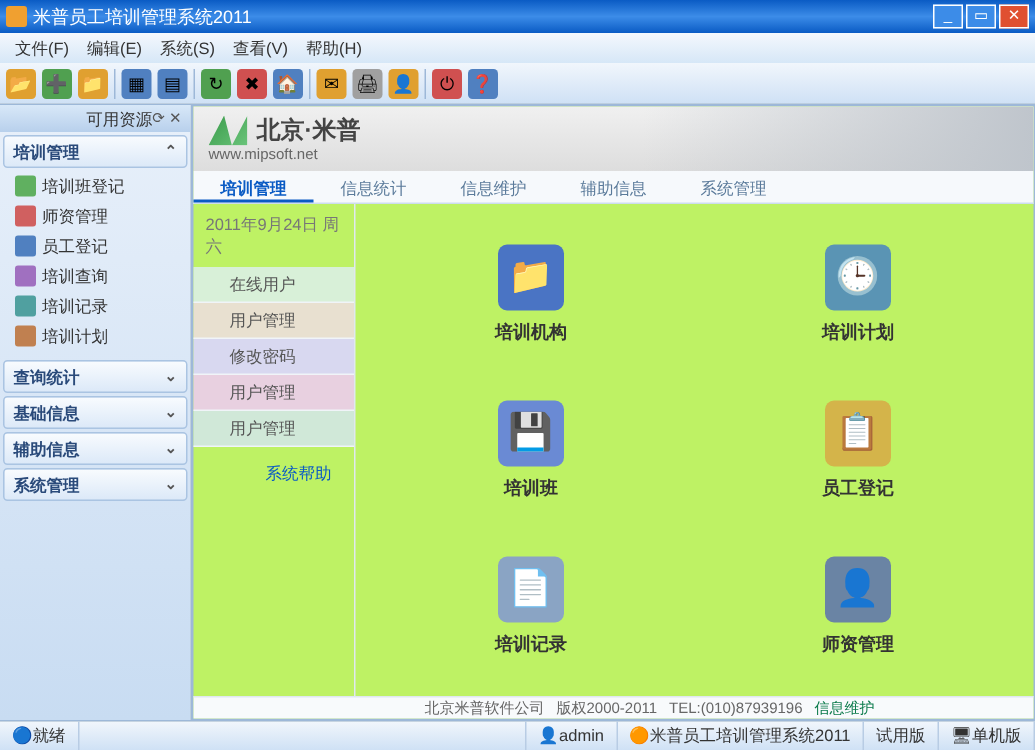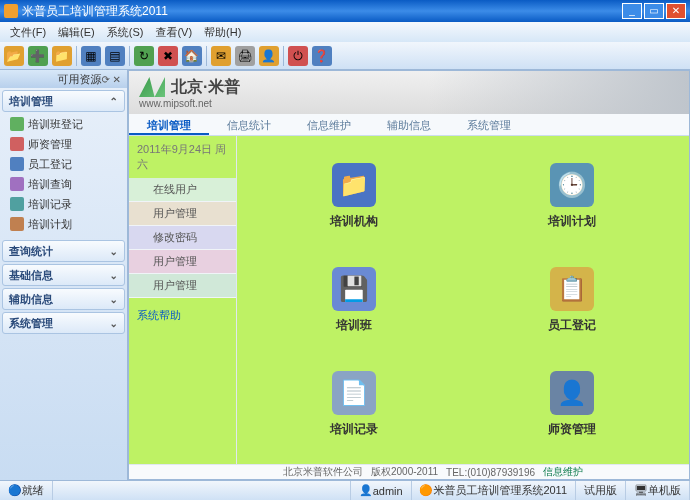--- a/index.html
+++ b/index.html
@@ -30,21 +30,21 @@
 .banner .logotxt { font-family: Arial; font-size:10px; color:#666; }
 .banner .ppl { position:absolute; right:0; top:0; width:260px; height:54px; background: linear-gradient(90deg,transparent,#bfc5cc); }
 .tabs { height: 22px; background: #f6f9fc; border-bottom: 1px solid #cdddee; display: flex; }
 .tab { padding: 4px 18px; cursor: pointer; color: #5a7a9a; font-size:11px; }
 .tab.active { color: #0a5bc4; font-weight: bold; border-bottom: 2px solid #0a5bc4; }
 .body2 { flex: 1; display: flex; }
 .leftcol { width: 108px; border-right: 1px solid #e0e8f0; }
 .datebar { padding: 6px 8px; font-size: 11px; color: #777; }
 .leftitem { height: 24px; display: flex; align-items: center; padding-left: 24px; font-size:11px; color:#555; cursor:pointer; border-bottom:1px solid #f0f4f8; }
 .li0{background:#d8f0d8;} .li1{background:#e8e0d0;} .li2{background:#d8d8f0;} .li3{background:#e8d0e0;} .li4{background:#d0e8d8;}
-.help { padding: 10px 8px; font-size:11px; color:#0a5bc4; cursor:pointer; }
+.help { padding: 10px 8px; font-size:11px; color:#0a5bc4; cursor:pointer;margin-left:40px; }
 .grid { flex: 1; padding: 10px; display: grid; grid-template-columns: 1fr 1fr; grid-auto-rows: 100px; gap: 4px; }
 .gitem { display: flex; flex-direction: column; align-items: center; justify-content: center; cursor: pointer; }
 .gicon { width: 44px; height: 44px; border-radius: 6px; margin-bottom: 6px; display:flex;align-items:center;justify-content:center;font-size:24px;color:#fff; }
 .glabel { font-size: 12px; font-weight: bold; color: #333; }
 .footer1 { height: 18px; background: #f8fafc; border-top: 1px solid #e0e8f0; display:flex;align-items:center;justify-content:center;font-size:10px;color:#666;gap:8px;padding-left:48px; }
 .footer1 a { color:#0a7a4a; text-decoration:none; }
 .statusbar { height: 20px; background: linear-gradient(#f1f6fc,#cfe1f5); border-top:1px solid #9db8d8; display:flex;align-items:center;font-size:11px;color:#333; }
 .statusbar .cell { padding: 0 8px; border-right:1px solid #b8cce4; height:100%;display:flex;align-items:center; }
 .statusbar .flex { flex:1; }
 </style>

